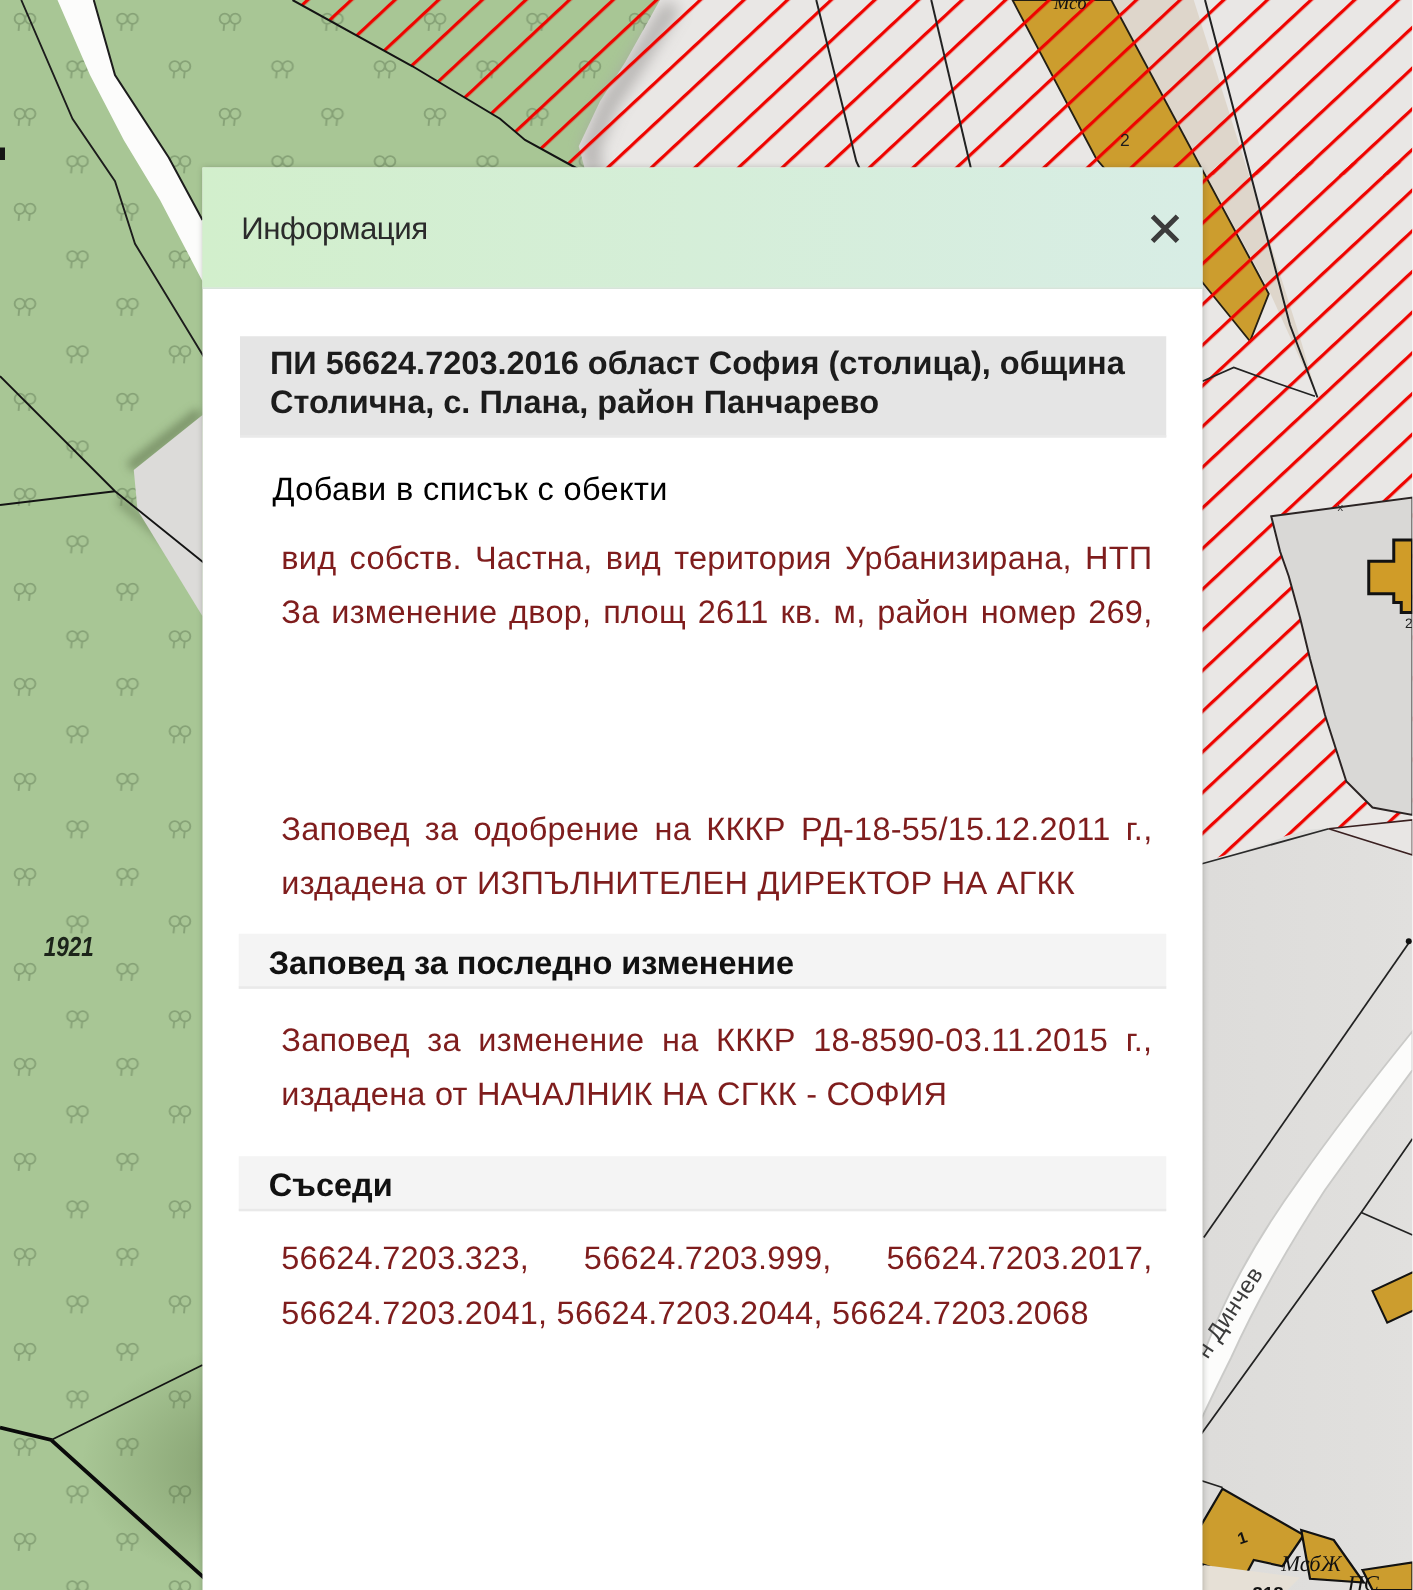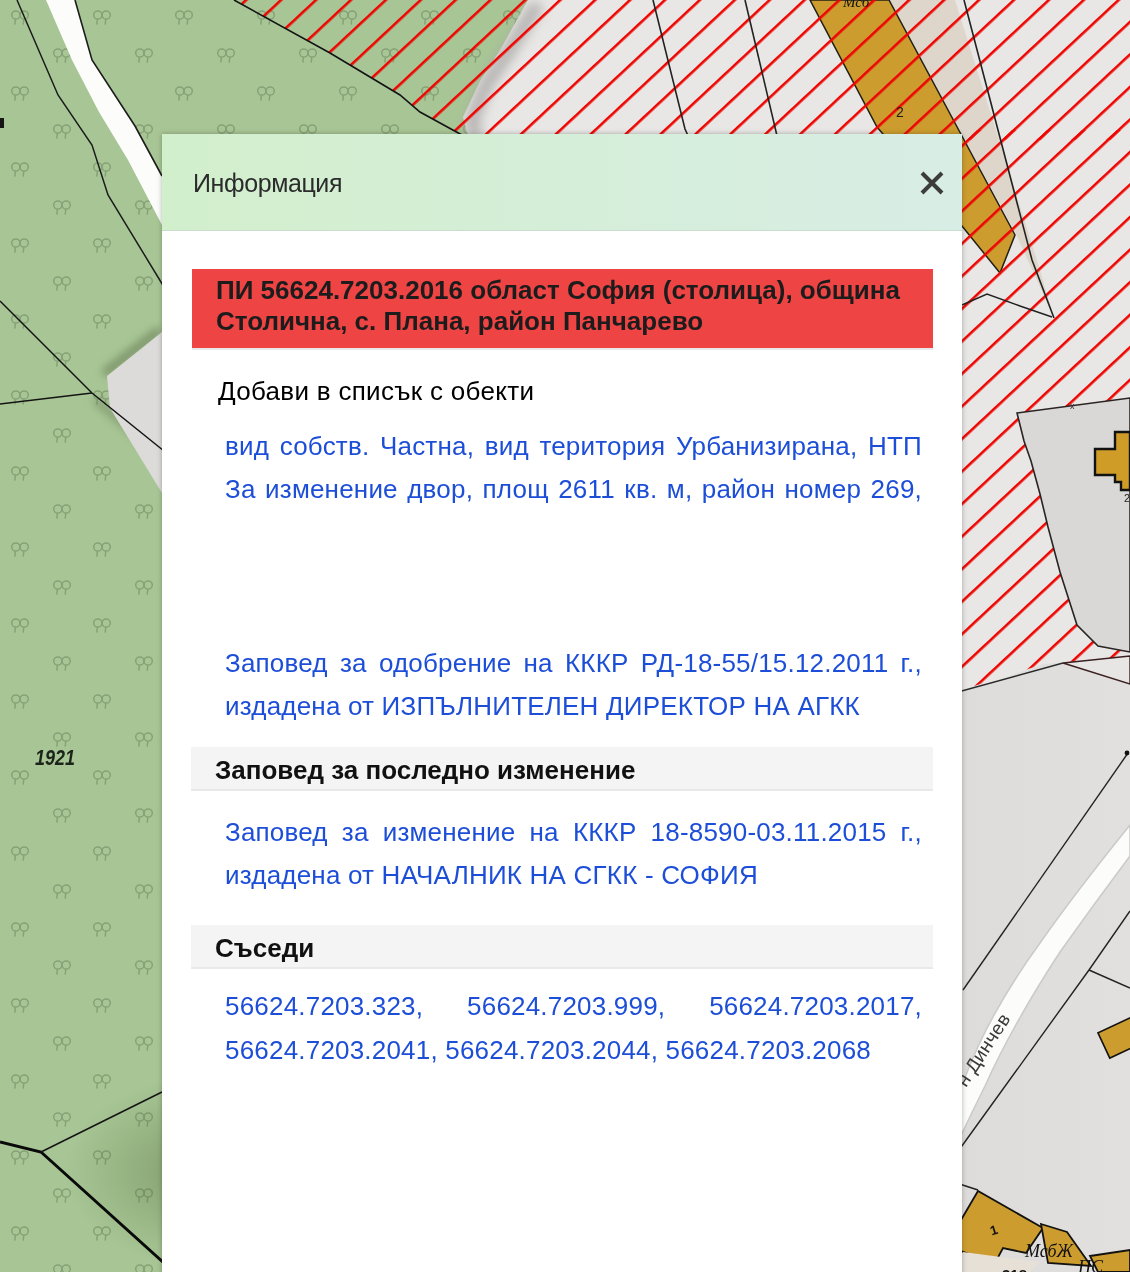--- a/index.html
+++ b/index.html
@@ -6,25 +6,25 @@
   #stage{position:relative;width:1130px;height:1272px;overflow:hidden;
     font-family:"Liberation Sans",sans-serif;background:#e9e7e5;}
   #map{position:absolute;left:0;top:0;}
   
   .modal{position:absolute;left:162px;top:134px;width:800px;height:1200px;background:#fff;box-shadow:0 0 5px rgba(40,45,35,0.35);}
   .mh{position:absolute;left:0;top:0;width:100%;height:97px;
     background:linear-gradient(90deg,#d2efcc 0%,#d8ede5 100%);
     border-bottom:1px solid #cadcce;box-sizing:border-box;}
   .mh .t{position:absolute;left:31px;top:35px;font-size:25px;letter-spacing:-0.4px;color:#2b2b2b;}
   .mh svg{position:absolute;right:17px;top:36px;}
-  .tbox{position:absolute;left:30px;top:135px;width:741px;height:81px;background:#ef4444;
+  .tbox{position:absolute;left:30px;top:135px;width:741px;height:81px;background:#e5e5e5;
     border-bottom:2px solid #e9e9e9;box-sizing:border-box;}
   .tbox .in{position:absolute;left:24px;top:6px;font-size:26px;font-weight:bold;color:#1c1c1c;line-height:30.5px;width:700px;}
   .link{position:absolute;left:56px;top:242px;font-size:26px;letter-spacing:0.3px;color:#000000;}
-  .para{position:absolute;left:63px;width:697px;font-size:26px;letter-spacing:0.2px;color:#1d4ed8;}
+  .para{position:absolute;left:63px;width:697px;font-size:26px;letter-spacing:0.2px;color:#7f1d1d;}
   .para .jl{display:flex;justify-content:space-between;height:43.5px;line-height:43.5px;white-space:nowrap;}
   .para .ll{height:43.5px;line-height:43.5px;white-space:nowrap;}
   .bar{position:absolute;left:29px;width:742px;height:44px;background:#f4f4f4;
     border-bottom:2px solid #e9e9e9;box-sizing:border-box;}
   .bar .in{position:absolute;left:24px;top:8px;font-size:26px;font-weight:bold;color:#111;}
 </style>
 </head>
 <body>
 <div id="stage">
 

